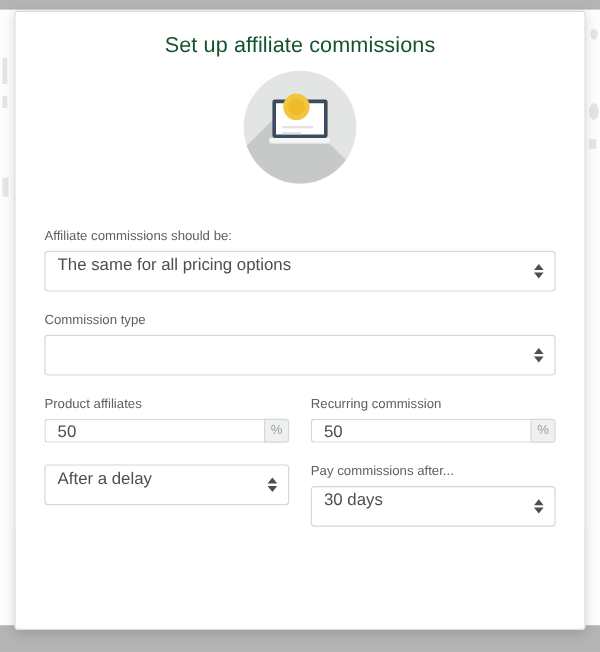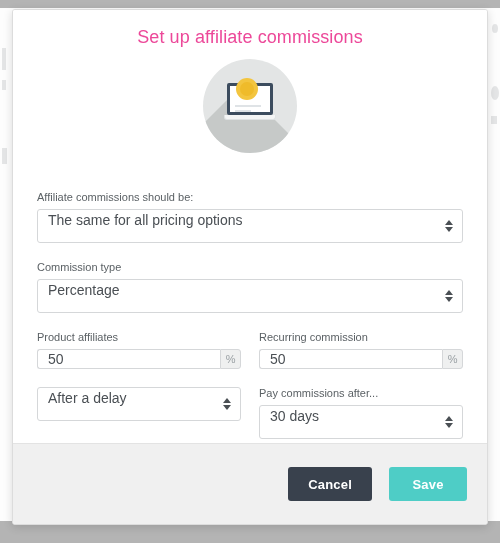--- a/index.html
+++ b/index.html
@@ -43,21 +43,21 @@
     position: absolute;
     left: 0; top: 0; right: 0;
     bottom: 81px;
     background: #fff;
     padding: 0 15px;
   }
 
   .title {
     text-align: center;
     font-size: 18px;
-    color: #ec4899;
+    color: #14532d;
     margin: 17px 0 0 0;
     font-weight: 400;
     letter-spacing: .1px;
   }
 
   
   .hero {
     display: flex;
     justify-content: center;
     margin-top: 11px;
@@ -292,21 +292,20 @@
             <i class="down"></i>
           </span>
       </div>
     </div>
 
     <div class="group">
       <div class="field-label">
         <span>Commission type</span>
       </div>
       <div class="select">
-        <span>Percentage</span>
         <span class="stepper">
             <i class="up"></i>
             <i class="down"></i>
           </span>
       </div>
     </div>
 
     <div class="row">
       <div class="col">
         <div class="field-label">
@@ -347,18 +346,14 @@
           <span class="stepper">
               <i class="up"></i>
               <i class="down"></i>
             </span>
         </div>
       </div>
     </div>
 
   </div>
 
-  <div class="modal-footer">
-    <button class="btn btn-cancel">Cancel</button>
-    <button class="btn btn-save">Save</button>
-  </div>
 
 </div>
 
 </body></html>

